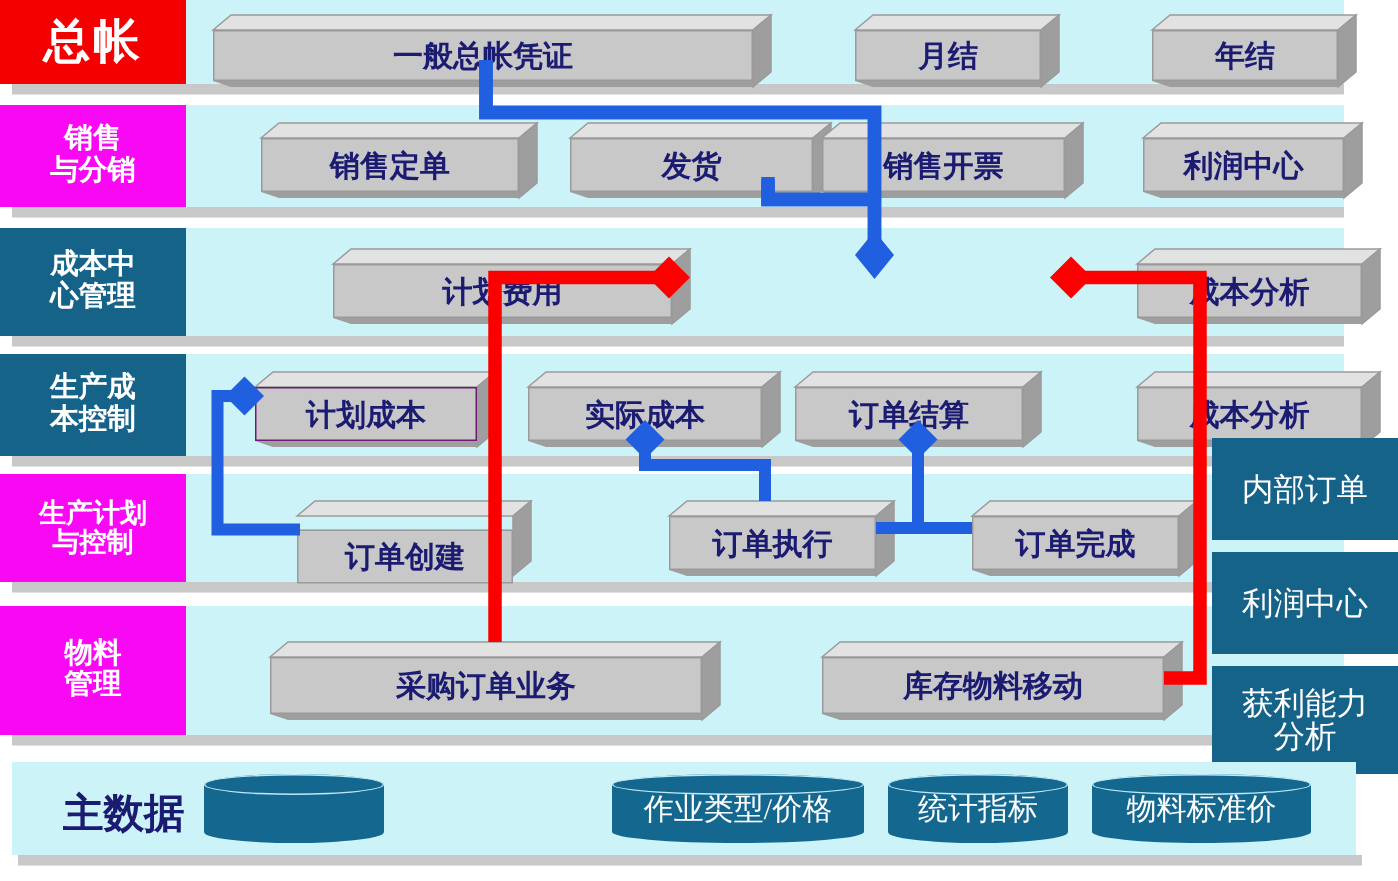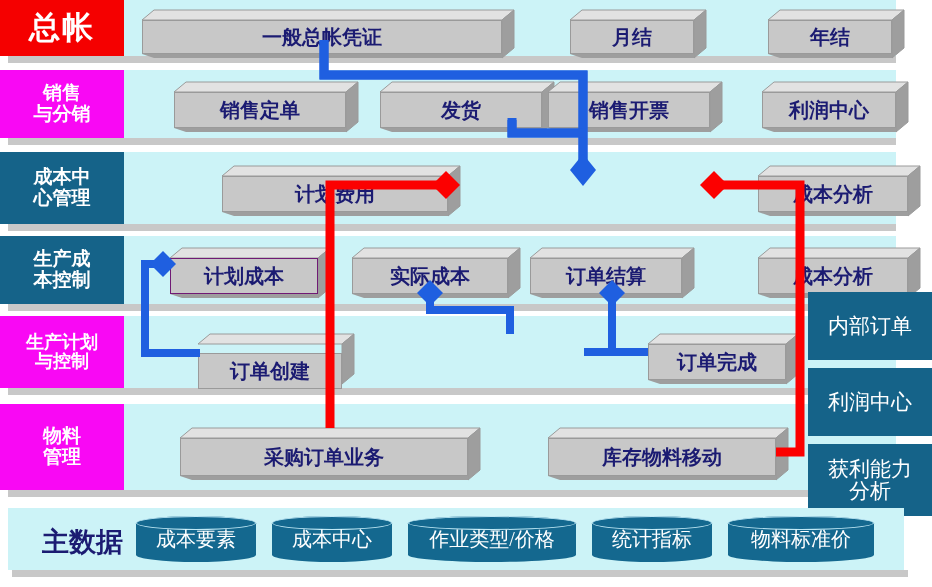--- a/index.html
+++ b/index.html
@@ -245,20 +245,28 @@
 
   <div class="cube" style="left:198px;top:334px;width:144px;height:36px;">
     <svg width="156" height="50">
       <polygon points="0,10 12,0 156,0 144,10" fill="#e2e2e2" stroke="#9a9a9a" stroke-width="1"></polygon>
       <polygon points="144,10 156,0 156,40 144,50" fill="#9e9e9e" stroke="#9a9a9a" stroke-width="1"></polygon>
       <polygon points="0,46 144,46 144,50 12,50" fill="#9e9e9e"></polygon>
     </svg>
     <div class="face" style="border:1px solid #9a9a9a;top:0;height:36px;margin-top:19px;">订单创建</div>
   </div>
 
+  <div class="cube" style="left:446px;top:334px;width:138px;height:36px;">
+    <svg width="150" height="50">
+      <polygon points="0,10 12,0 150,0 138,10" fill="#e2e2e2" stroke="#9a9a9a" stroke-width="1"></polygon>
+      <polygon points="138,10 150,0 150,40 138,50" fill="#9e9e9e" stroke="#9a9a9a" stroke-width="1"></polygon>
+      <polygon points="0,46 138,46 138,50 12,50" fill="#9e9e9e"></polygon>
+    </svg>
+    <div class="face" style="border:1px solid #9a9a9a;top:10px;height:36px;">订单执行</div>
+  </div>
 
   <div class="cube" style="left:648px;top:334px;width:138px;height:36px;">
     <svg width="150" height="50">
       <polygon points="0,10 12,0 150,0 138,10" fill="#e2e2e2" stroke="#9a9a9a" stroke-width="1"></polygon>
       <polygon points="138,10 150,0 150,40 138,50" fill="#9e9e9e" stroke="#9a9a9a" stroke-width="1"></polygon>
       <polygon points="0,46 138,46 138,50 12,50" fill="#9e9e9e"></polygon>
     </svg>
     <div class="face" style="border:1px solid #9a9a9a;top:10px;height:36px;">订单完成</div>
   </div>
 
@@ -333,28 +341,22 @@
 
   <div id="mdbar" style="top:508px;width:896px;height:62px;">
     <div class="mdshadow"></div>
   </div>
 
   <div id="mdlabel" style="left:42px;top:524px;">主数据</div>
 
   <div class="cyl" style="left:136px;top:516px;width:120px;height:46px;">
     <div class="cbody"></div>
     <div class="ctop"></div>
-    <div class="ctxt">成本要素</div>
-  </div>
-
-  <div class="cyl" style="left:272px;top:516px;width:120px;height:46px;">
-    <div class="cbody"></div>
-    <div class="ctop"></div>
-    <div class="ctxt">成本中心</div>
-  </div>
+  </div>
+
 
   <div class="cyl" style="left:408px;top:516px;width:168px;height:46px;">
     <div class="cbody"></div>
     <div class="ctop"></div>
     <div class="ctxt">作业类型/价格</div>
   </div>
 
   <div class="cyl" style="left:592px;top:516px;width:120px;height:46px;justify-content:center;">
     <div class="cbody"></div>
     <div class="ctop"></div>

